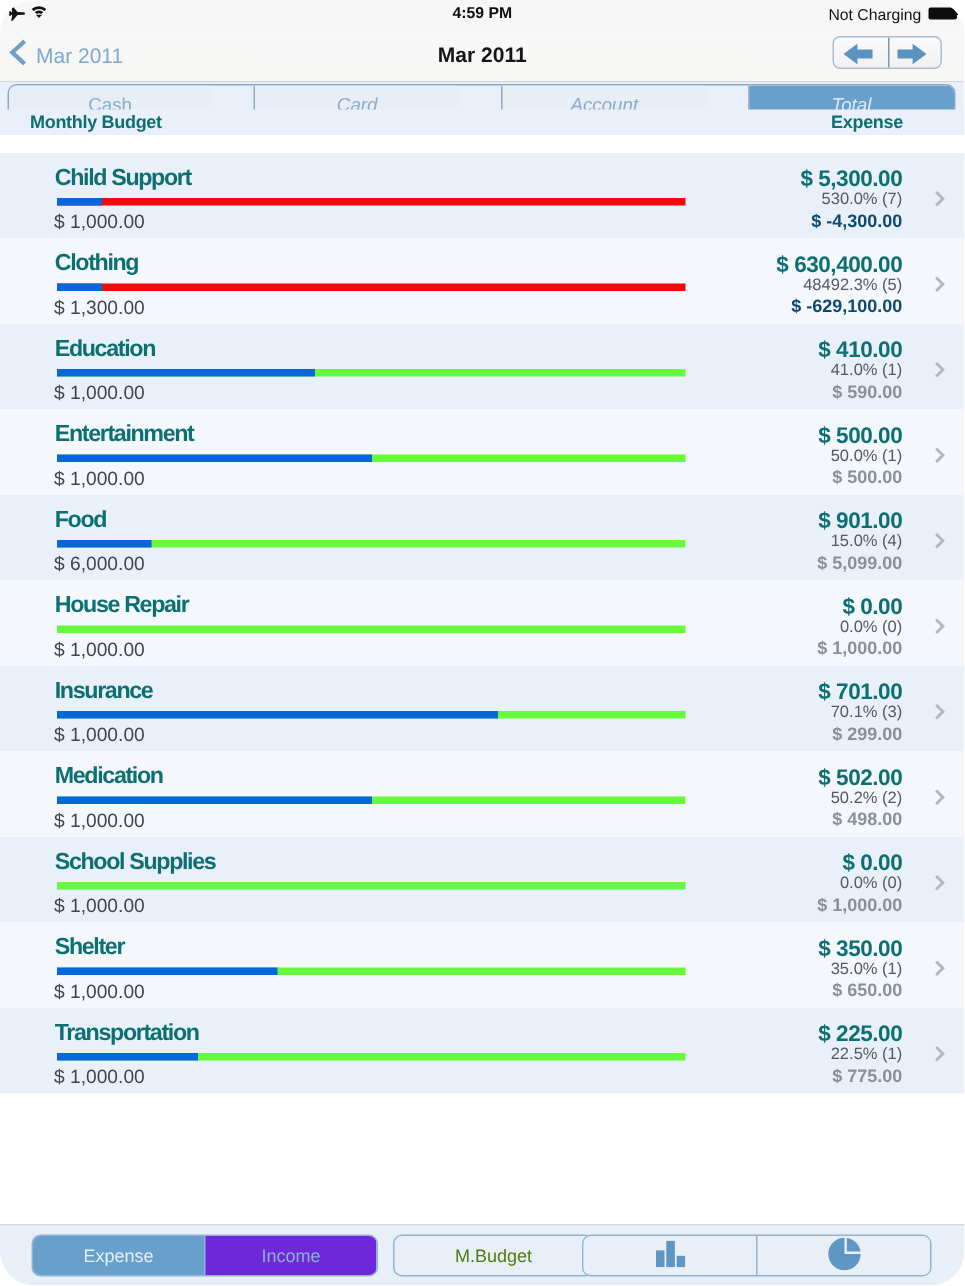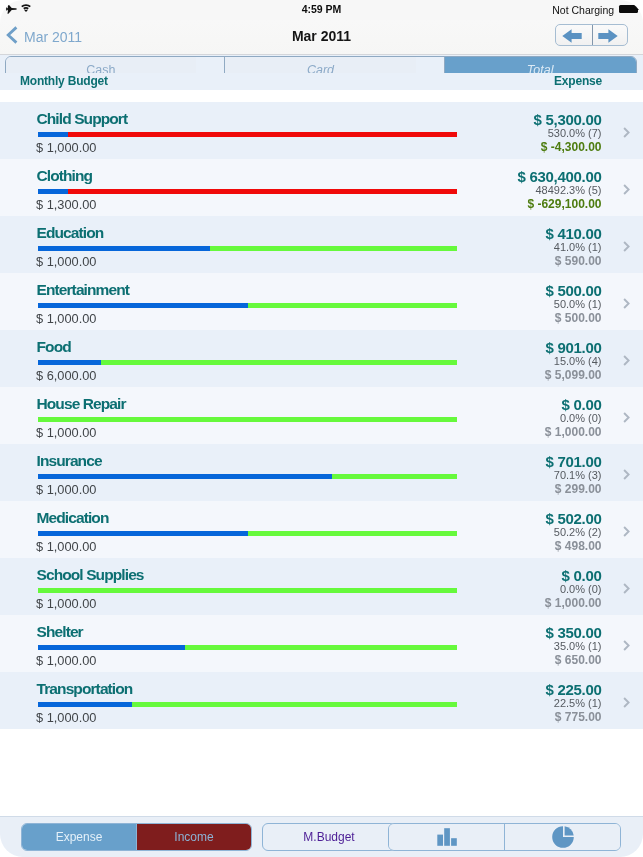--- a/index.html
+++ b/index.html
@@ -63,35 +63,35 @@
   .bar-track{position:absolute;left:0;top:0;height:5px;width:419px;}
   .bar-blue{position:absolute;left:0;top:0;height:5px;background:#0666da;}
   .row-budget{position:absolute;left:36px;top:39.5px;height:12px;line-height:12px;
     font-size:12.8px;color:#414549;letter-spacing:0px;}
   .row-amount{position:absolute;right:41.5px;top:11px;height:13px;line-height:13px;
     font-size:15px;font-weight:bold;color:#0c6f72;letter-spacing:-0.3px;}
   .row-pct{position:absolute;right:41.5px;top:27px;height:9px;line-height:9px;
     font-size:11px;color:#555a60;}
   .row-rem{position:absolute;right:41.5px;top:39px;height:12px;line-height:12px;
     font-size:12px;font-weight:bold;color:#8a9099;}
-  .row-rem.neg{color:#4d7c0f;margin-left:35px;}
+  .row-rem.neg{color:#0c4a6e;margin-left:35px;}
   .chev{position:absolute;left:623px;top:24.5px;width:7px;height:11px;line-height:0;}
 
   
   .toolbar{position:absolute;left:0;top:816px;width:643px;height:41px;background:#e9eff7;
     border-top:1px solid #d0dbe8;box-sizing:border-box;}
   .tb-seg{position:absolute;left:21px;top:6px;width:231px;height:28px;display:flex;
     border:1px solid #8fb4d6;border-radius:6px;overflow:hidden;box-sizing:border-box;}
   .tb-seg-btn{flex:1 1 0;display:flex;align-items:center;justify-content:center;
-    font-size:12px;color:#8cb2d4;background:#7f1d1d;box-sizing:border-box;line-height:14px;}
+    font-size:12px;color:#8cb2d4;background:#6d28d9;box-sizing:border-box;line-height:14px;}
   .tb-seg-btn + .tb-seg-btn{border-left:1px solid #8fb4d6;}
   .tb-seg-btn.sel{background:#68a0cb;color:#e4f0f9;}
   .tb-budget{position:absolute;left:262px;top:6px;width:134px;height:28px;
     border:1px solid #8fb4d6;border-radius:6px;background:#e9eff7;box-sizing:border-box;
-    display:flex;align-items:center;justify-content:center;font-size:12px;color:#4c1d95;line-height:14px;text-align:center;}
+    display:flex;align-items:center;justify-content:center;font-size:12px;color:#4d7c0f;line-height:14px;text-align:center;}
   .tb-chart{position:absolute;left:388px;top:6px;width:233px;height:28px;display:flex;
     border:1px solid #8fb4d6;border-radius:6px;overflow:hidden;box-sizing:border-box;}
   .tb-chart-btn{flex:1 1 0;display:flex;align-items:center;justify-content:center;background:#e9eff7;
     box-sizing:border-box;}
   .tb-chart-btn span{display:block;position:relative;top:1.5px;}
   .tb-chart-btn + .tb-chart-btn{border-left:1px solid #8fb4d6;}
 </style>
 </head>
 <body>
 
@@ -147,20 +147,21 @@
         </span>
       </div>
     </div>
   </div>
 
   <div class="segbg"></div>
 
   <div class="srcseg" id="account-tabs">
       <div class="srcseg-btn">Cash</div>
       <div class="srcseg-btn">Card</div>
+      <div class="srcseg-btn">Account</div>
       <div class="srcseg-btn sel">Total</div>
     </div>
 
   <div class="listhdr">
     <div class="listhdr-l">Monthly Budget</div>
     <div class="listhdr-r">Expense</div>
   </div>
 
   <div class="list" id="budget-list">
       <div class="row odd">

